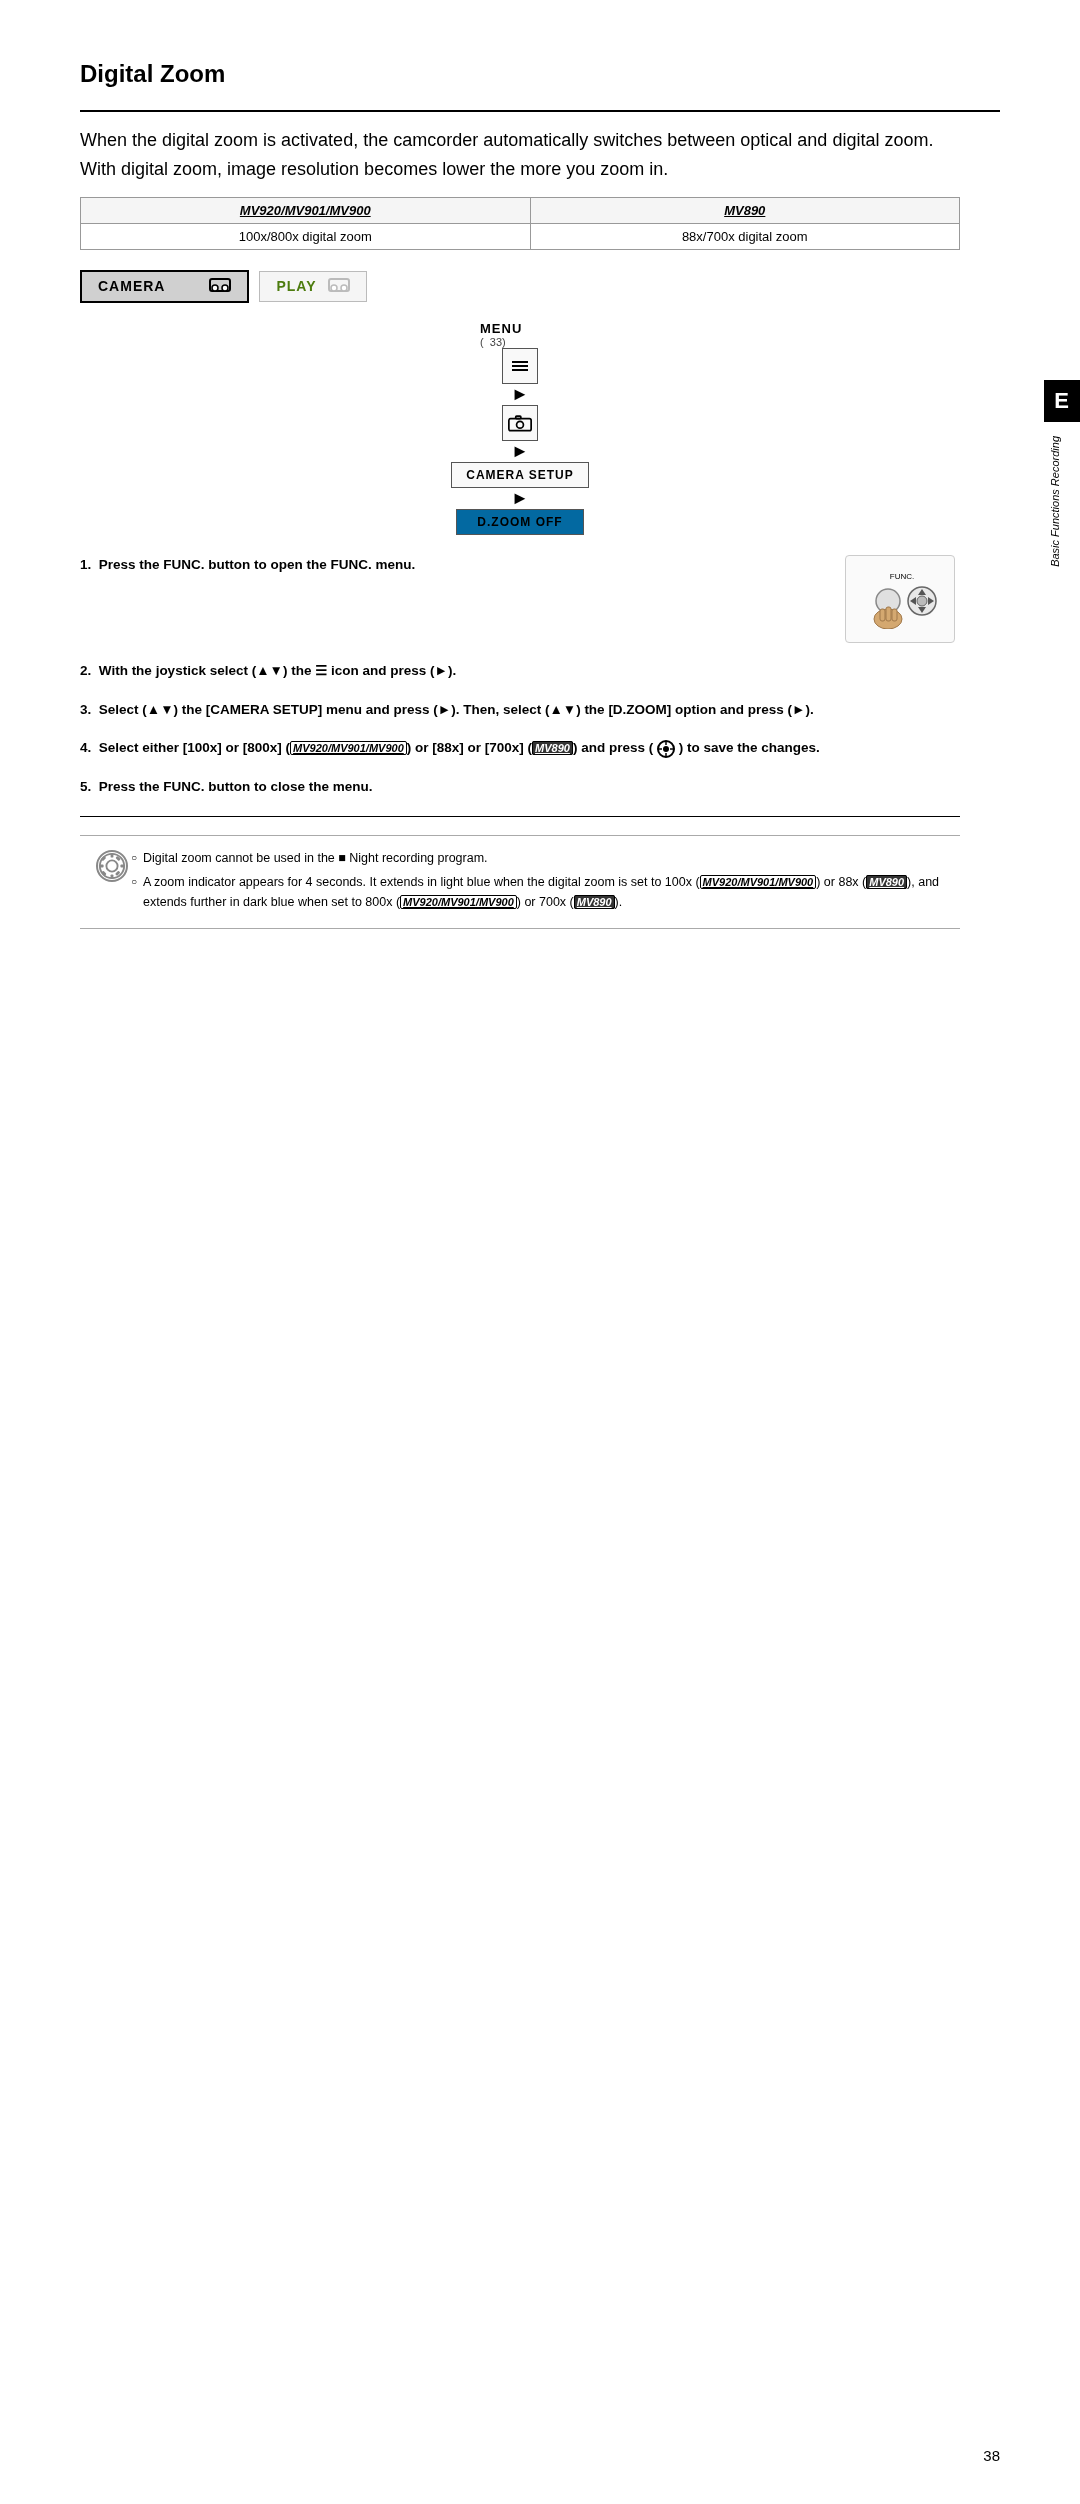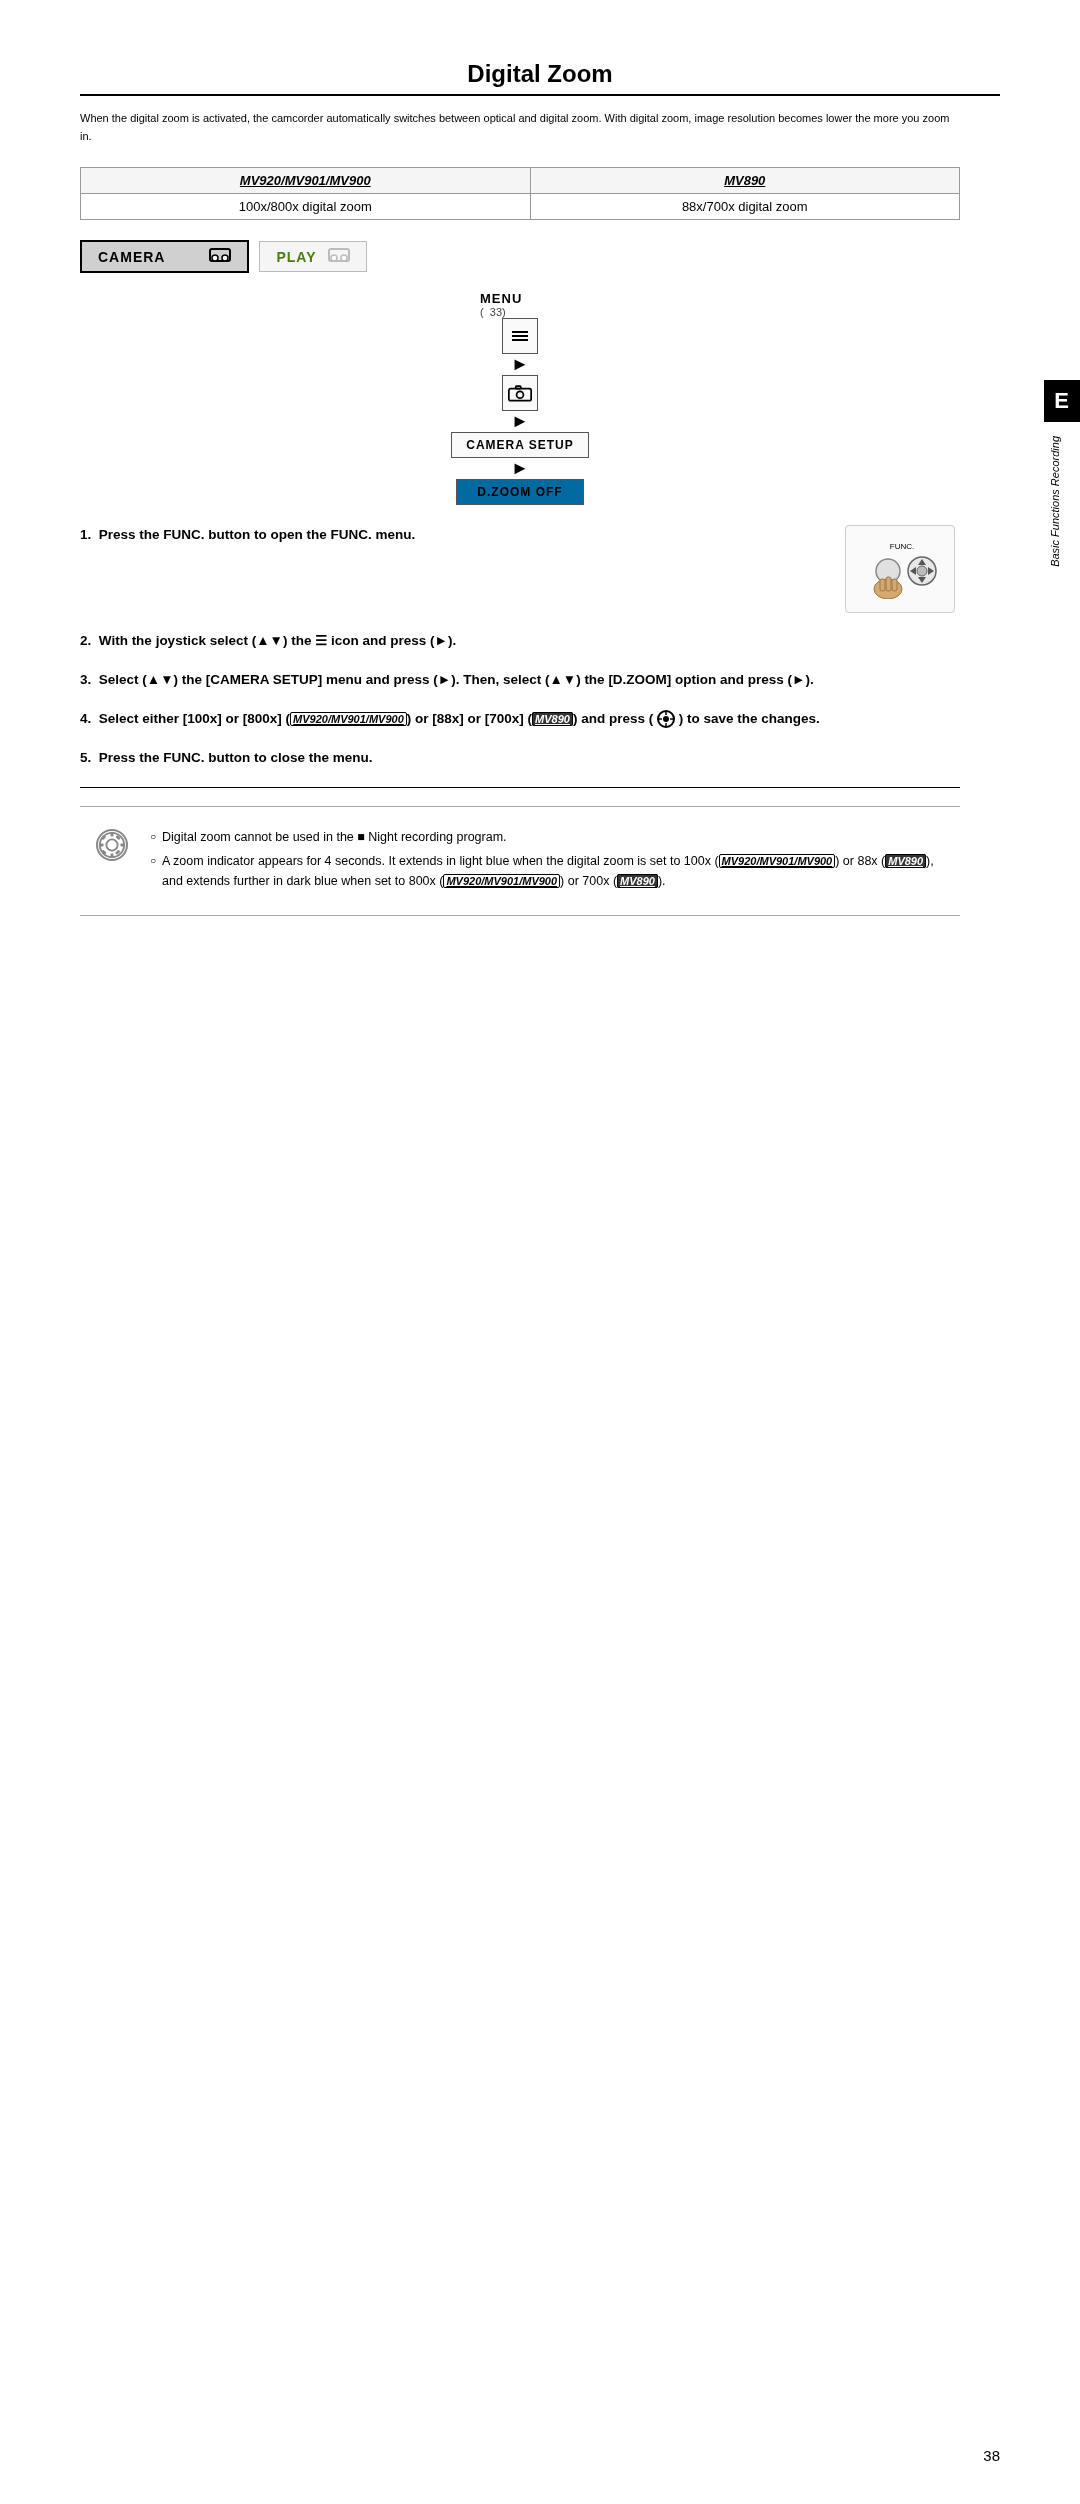--- a/index.html
+++ b/index.html
@@ -58,31 +58,30 @@
       right: 80px;
       font-size: 15px;
       color: #000;
     }
 
     
     .section-title {
       font-size: 24px;
       font-weight: bold;
       border-bottom: 2px solid #000;
-      padding-bottom: 6px;
+      padding-bottom: 22px;
       margin-bottom: 14px;
       margin-top: 0;
-      text-align: center;
     }
 
     
     .intro-text {
-      font-size: 11px;
+      font-size: 18px;
       line-height: 1.6;
-      margin-bottom: 22px;
+      margin-bottom: 13px;
       max-width: 880px;
     }
 
     
     .spec-table {
       width: 100%;
       border-collapse: collapse;
       margin-bottom: 20px;
       max-width: 880px;
     }
@@ -247,26 +246,26 @@
       align-items: center;
       justify-content: center;
       background: #fafafa;
       position: relative;
     }
 
     
     .note-box {
       border-top: 1.5px solid #aaa;
       border-bottom: 1.5px solid #aaa;
-      padding: 20px 14px;
+      padding: 12px 14px;
       margin-top: 18px;
       max-width: 880px;
       display: flex;
       align-items: flex-start;
-      gap: 20px;
+      gap: 1px;
     }
     .note-icon {
       width: 36px;
       height: 36px;
       flex-shrink: 0;
       display: flex;
       align-items: center;
       justify-content: center;
     }
     .note-icon-inner {

